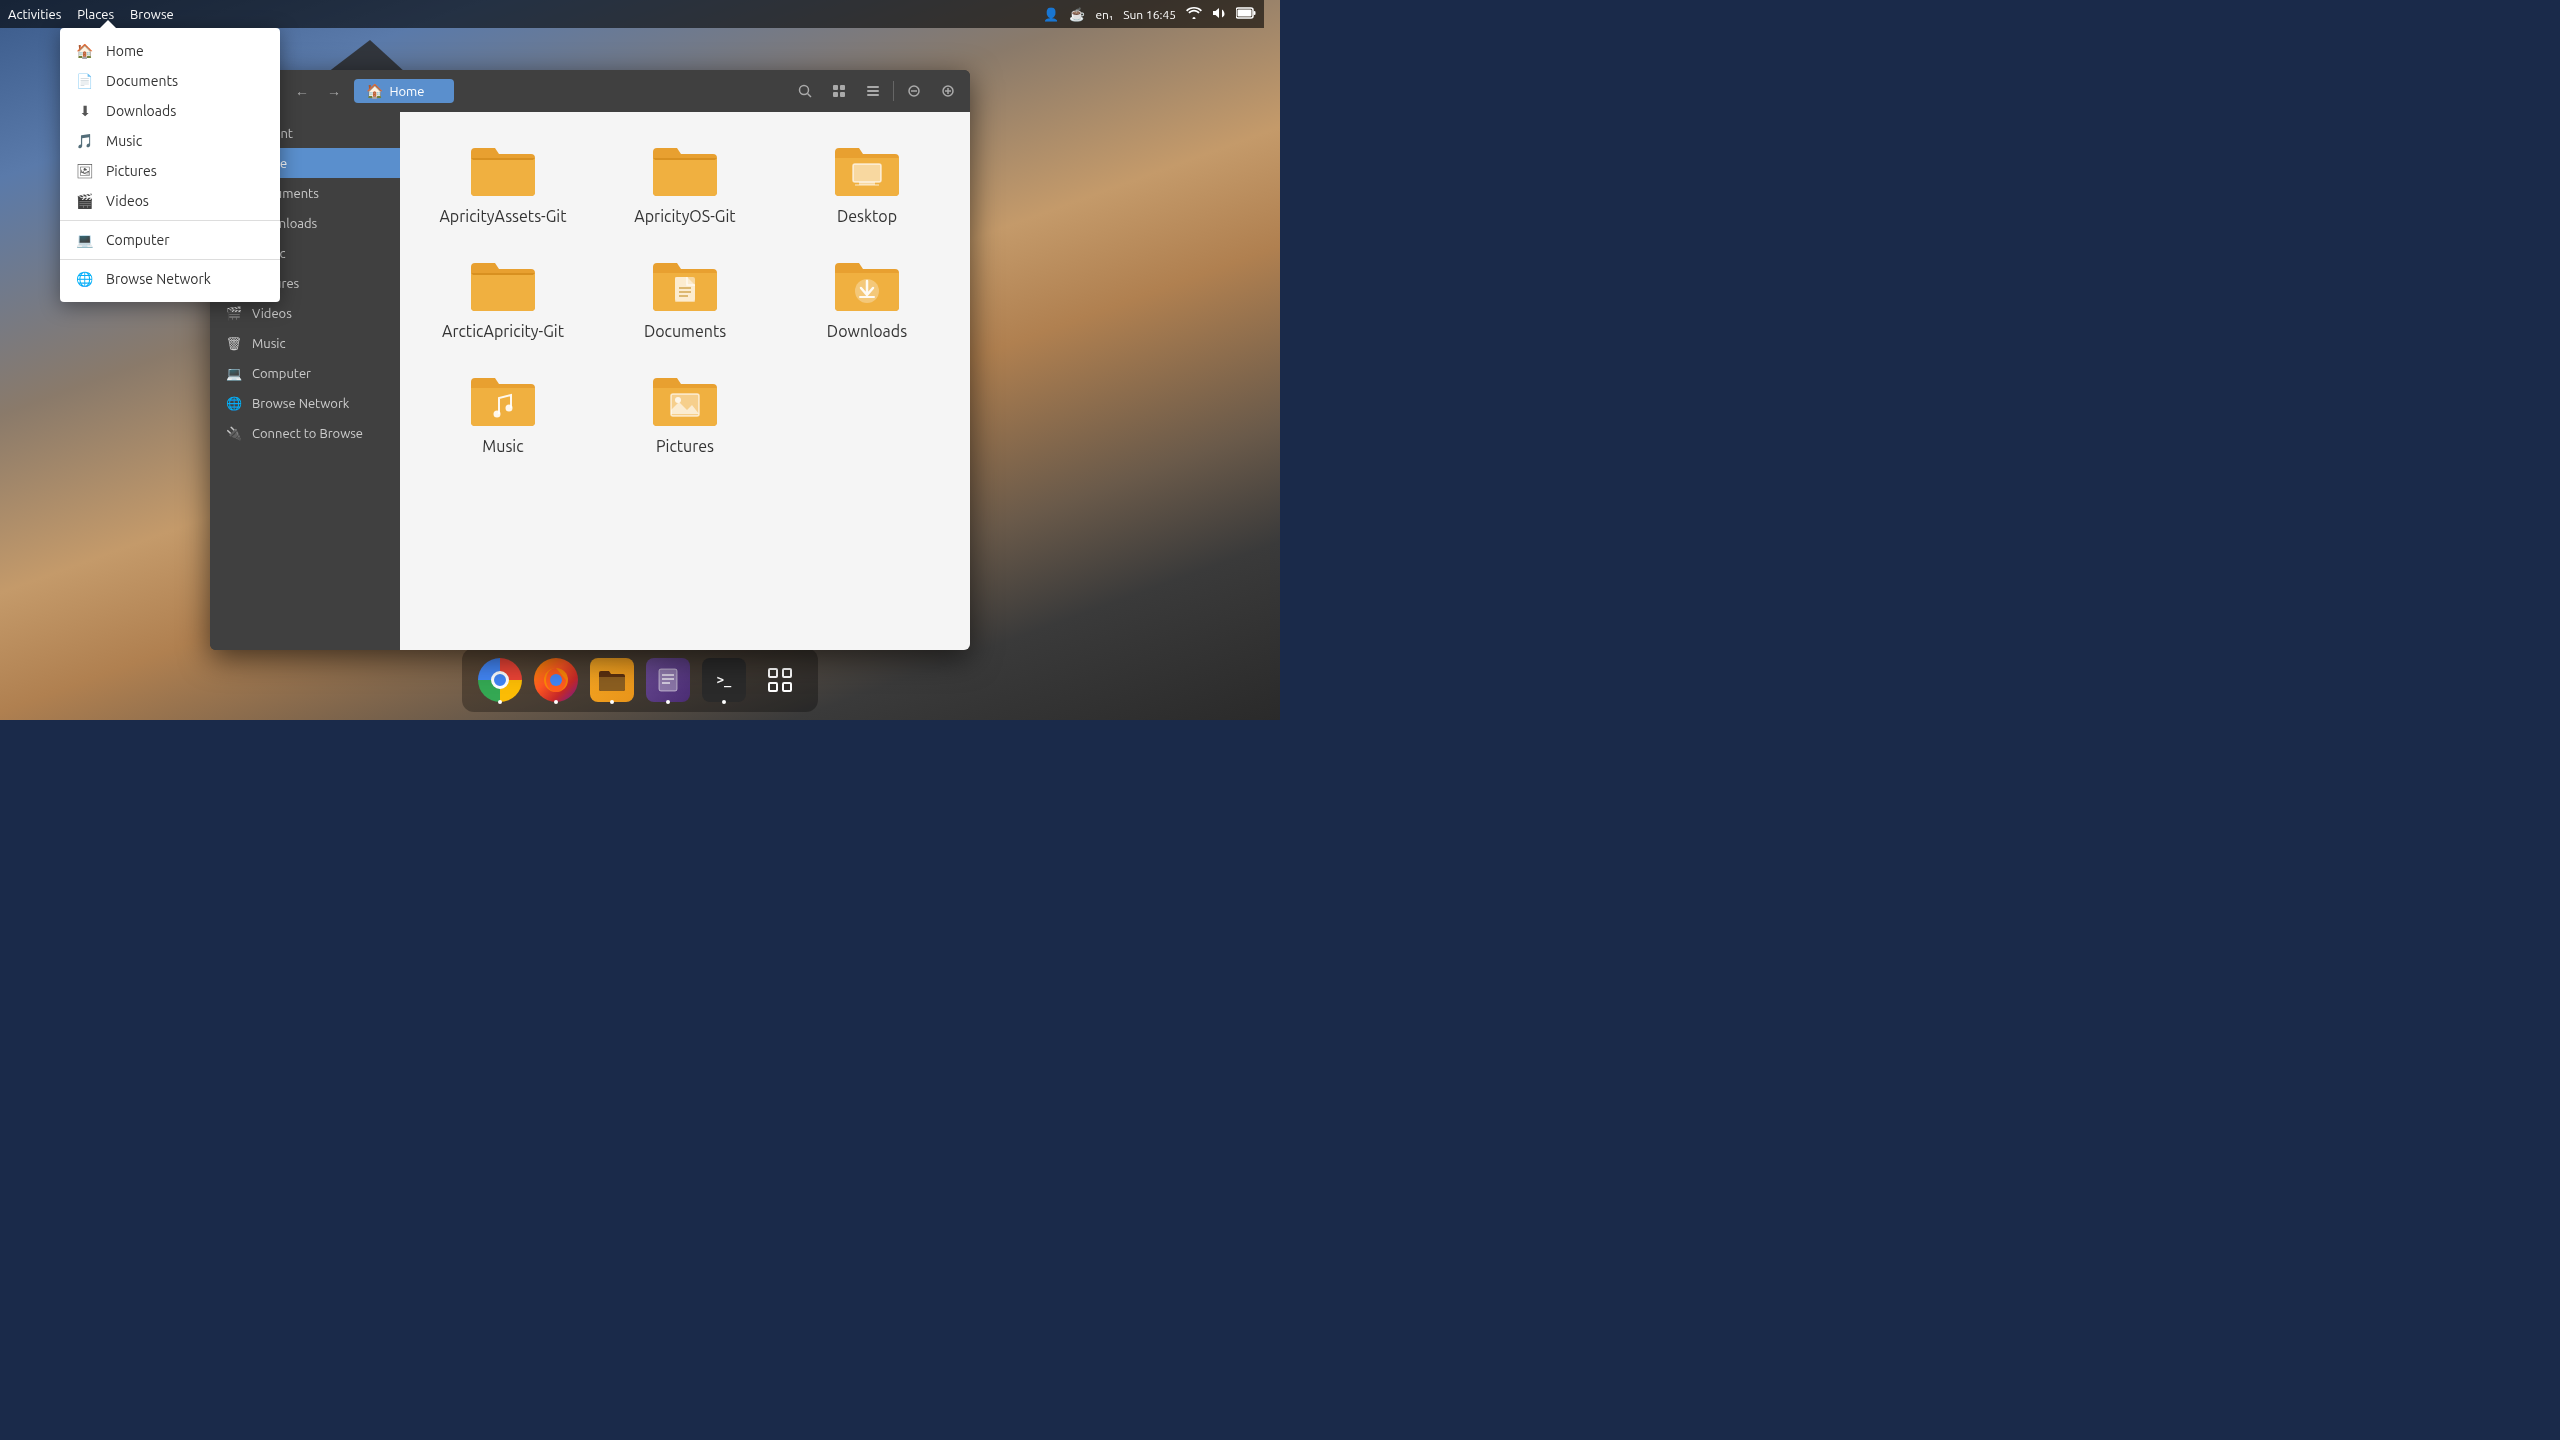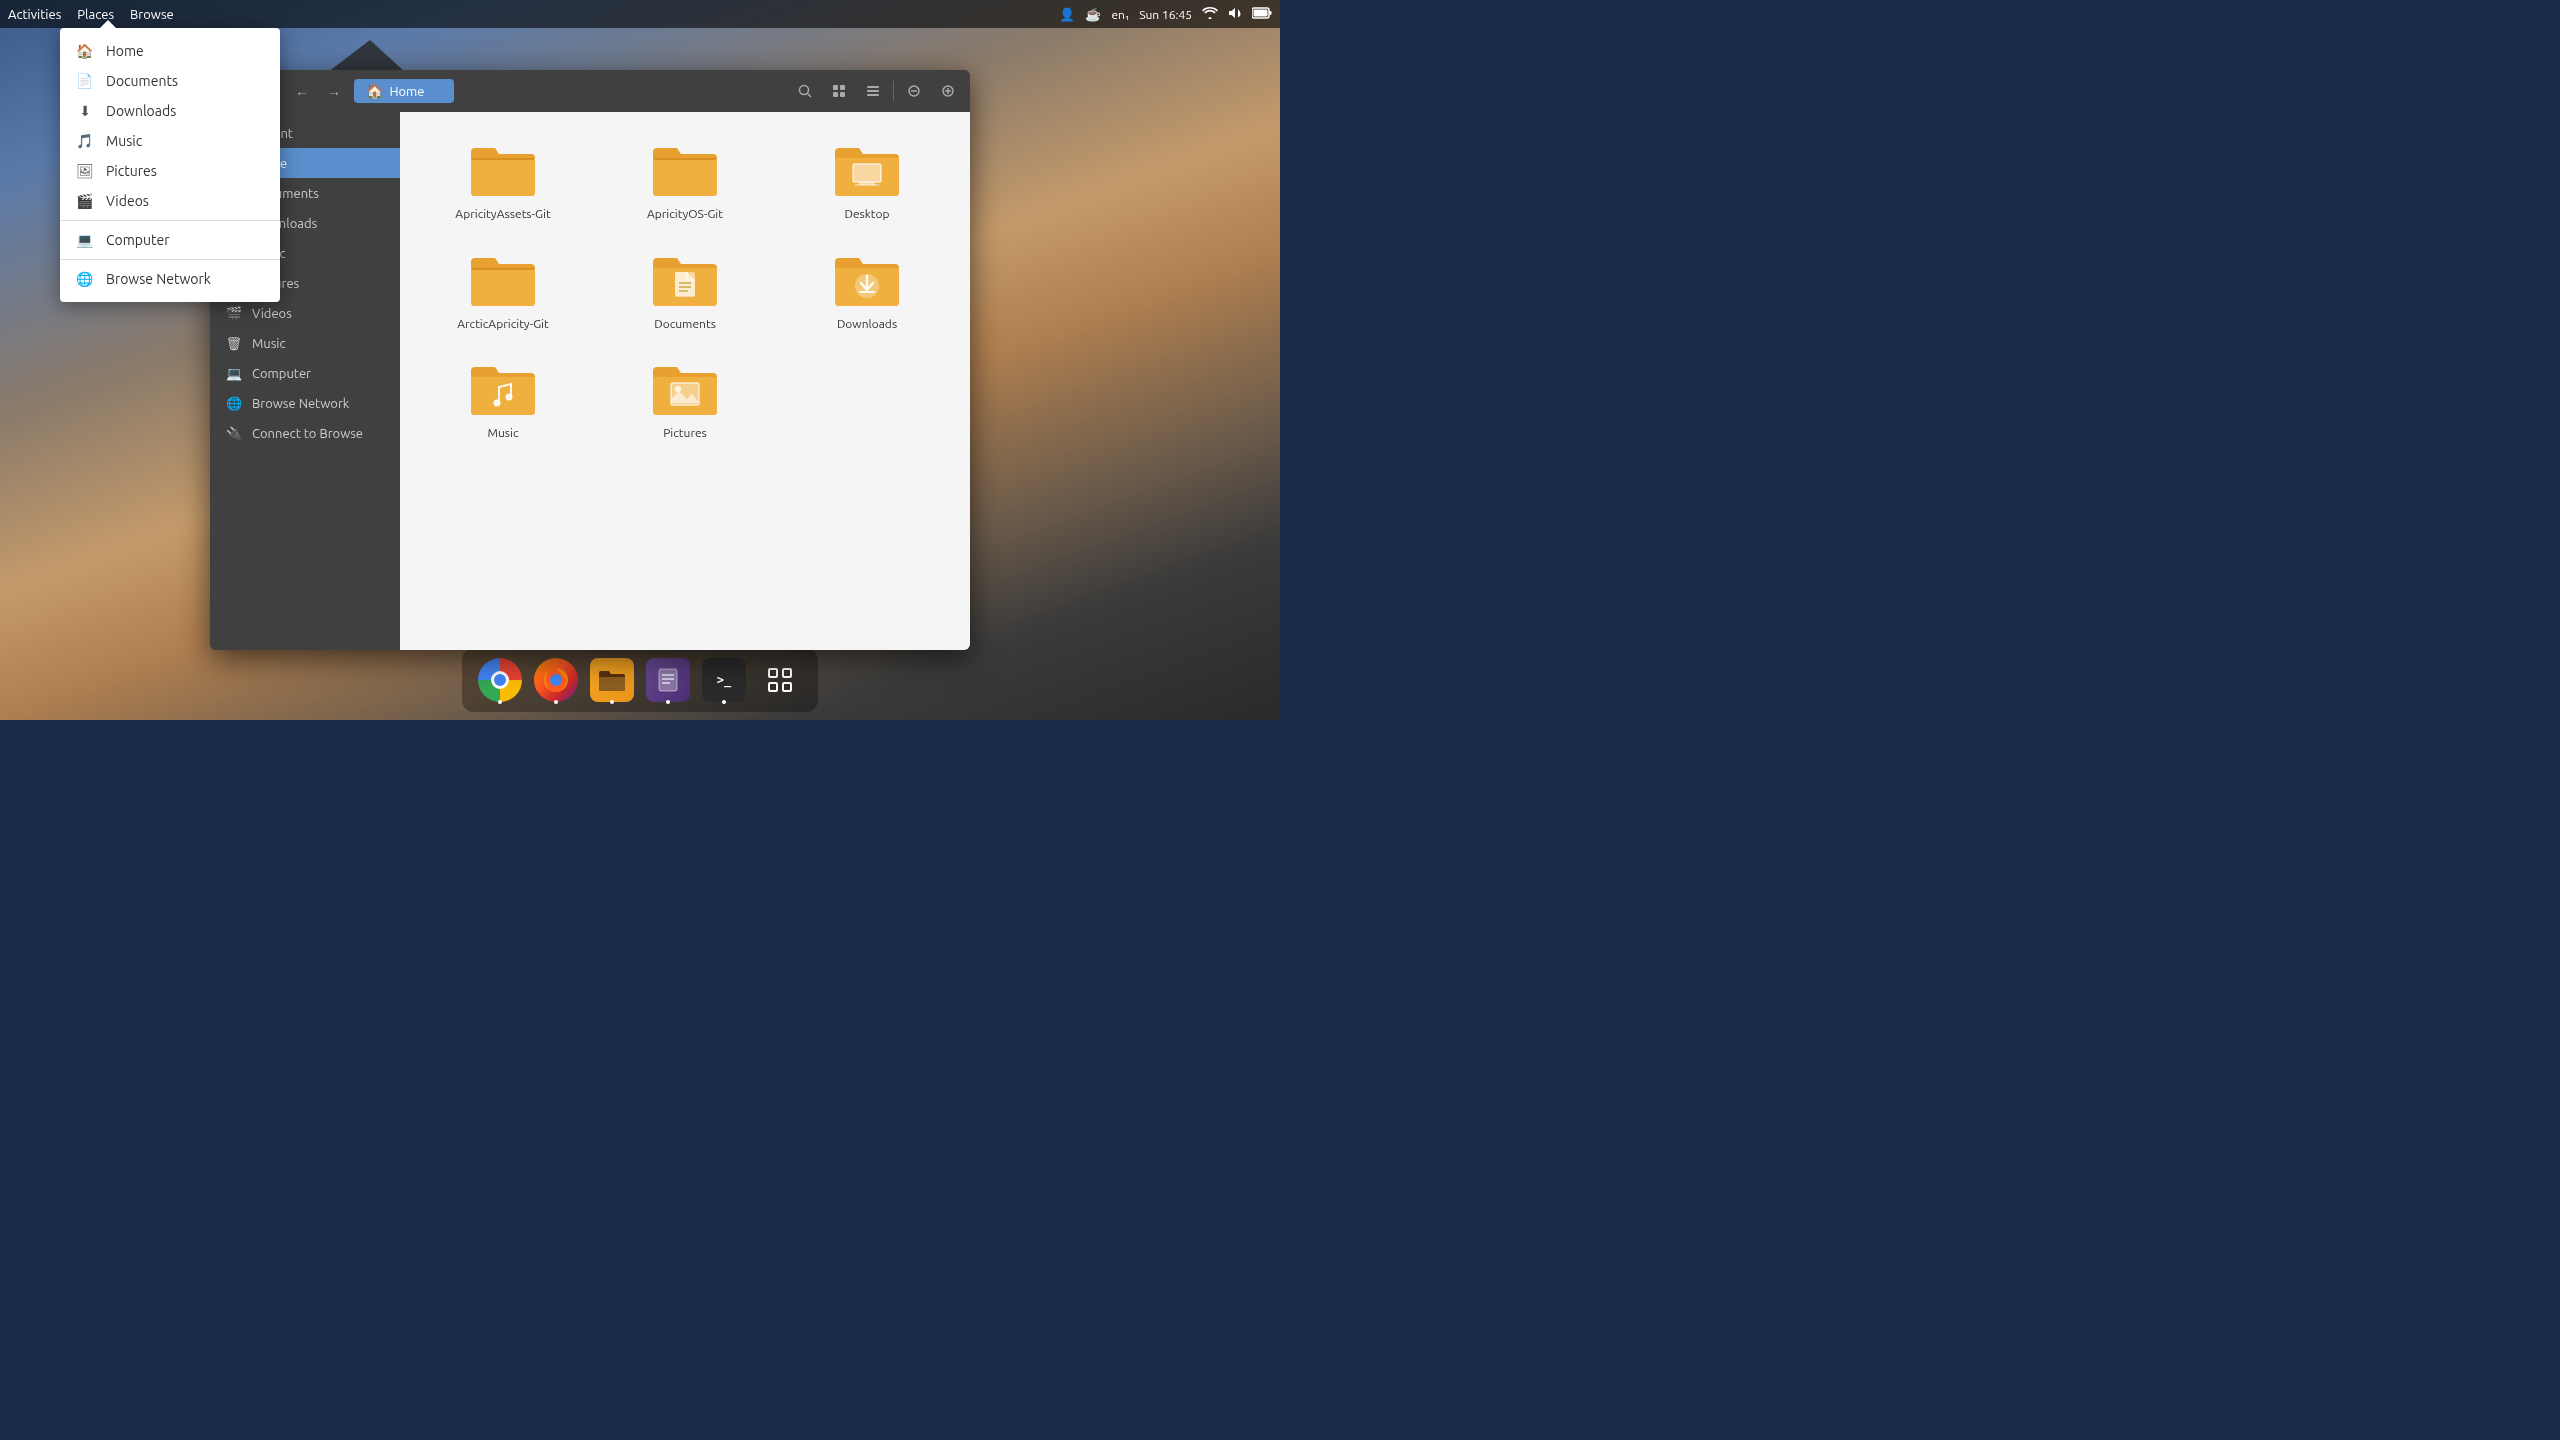--- a/index.html
+++ b/index.html
@@ -37,21 +37,21 @@
       background: #2a2a2a;
       clip-path: polygon(50% 0%, 90% 30%, 100% 80%, 70% 100%, 30% 100%, 0% 75%, 10% 25%);
       opacity: 0.85;
     }
 
     
     .topbar {
       position: absolute;
       top: 0;
       left: 0;
-      right: 0;
+      right: 16px;
       height: 28px;
       background: rgba(0,0,0,0.6);
       display: flex;
       align-items: center;
       padding: 0 8px;
       z-index: 100;
       color: white;
       font-size: 13px;
     }
     .topbar-left {
@@ -257,21 +257,21 @@
     .file-item {
       display: flex;
       flex-direction: column;
       align-items: center;
       padding: 12px 8px 8px;
       border-radius: 4px;
       cursor: pointer;
       gap: 6px;
     }
     .file-name {
-      font-size: 12px;
+      font-size: 16px;
       color: #333;
       text-align: center;
       word-break: break-word;
       line-height: 1.3;
     }
 
     
     .folder-svg { width: 72px; height: 60px; }
 
     

